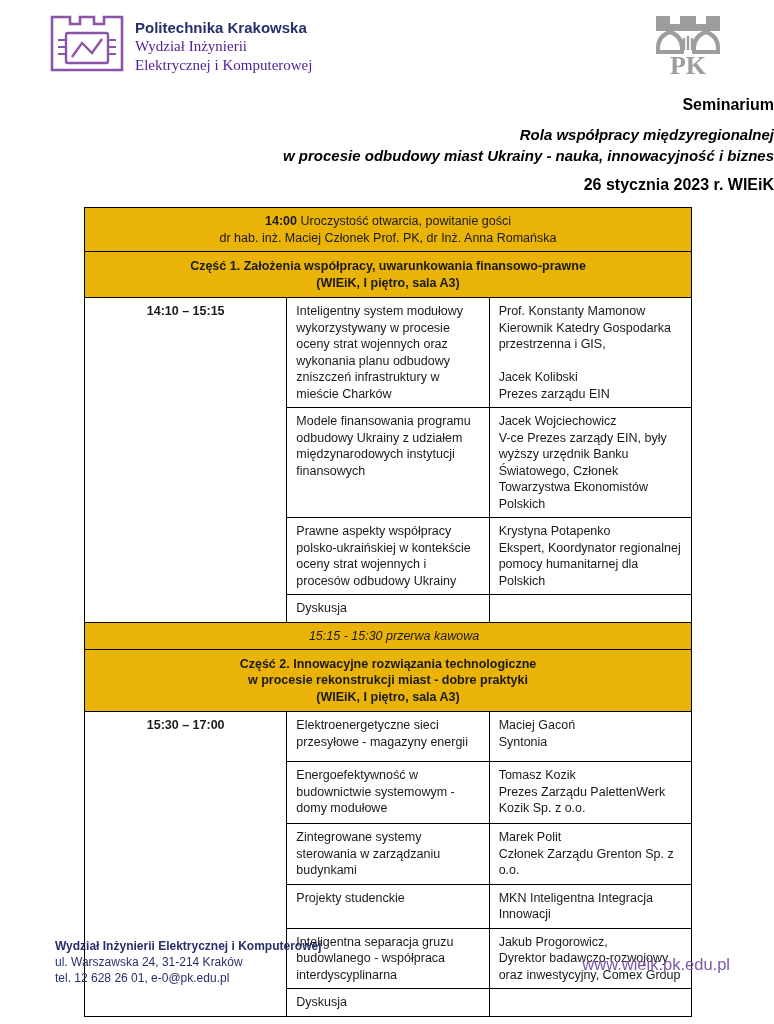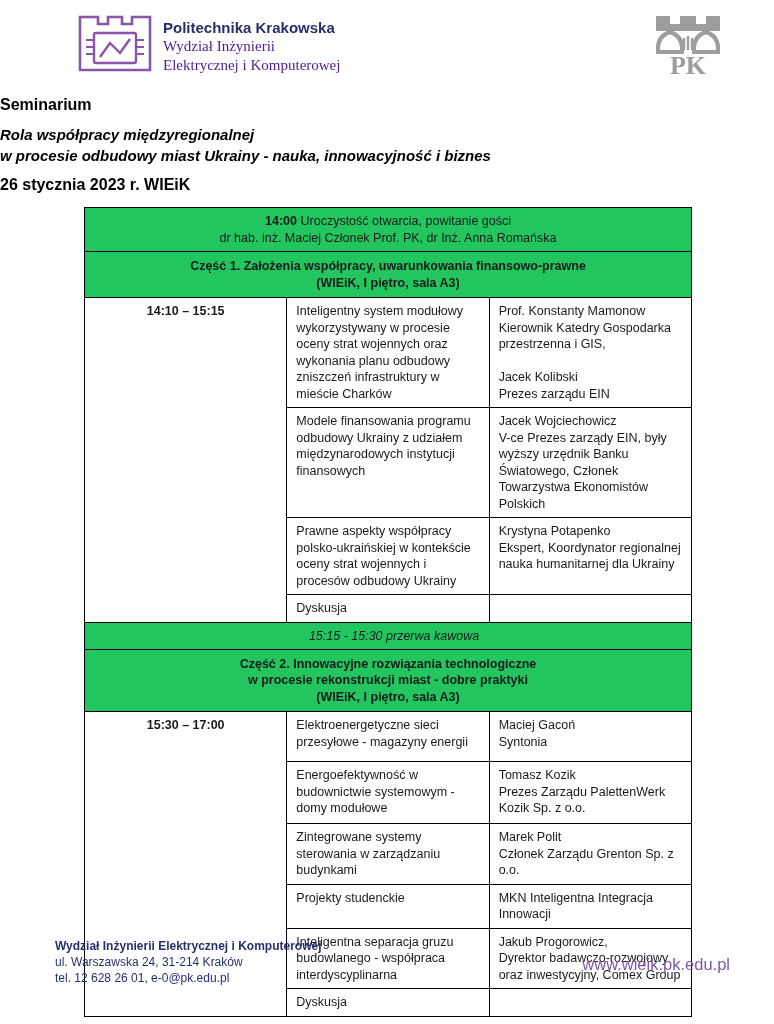--- a/index.html
+++ b/index.html
@@ -5,42 +5,42 @@
   * { margin:0; padding:0; box-sizing:border-box; }
   html,body { background:#e9e9e9; }
   body { font-family:"Liberation Sans", sans-serif; }
   .page {
     width:774px; height:1024px; background:#ffffff; position:relative;
     margin:0 auto; overflow:hidden; color:#1a1a1a;
   }
 
   
   .hdr { display:flex; justify-content:space-between; align-items:flex-start;
-         padding:14px 42px 0 77px; }
+         padding:14px 42px 0 49px; }
   .brand { display:flex; gap:10px; }
   .brand-text { padding-top:4px; line-height:19px; font-size:15px; }
   .brand-l1 { font-weight:bold; color:#27306b; }
   .brand-l2, .brand-l3 { color:#4c1d95;font-family:Liberation Serif, serif; }
 
   
-  .titles { text-align:left; margin-top:16px; }
+  .titles { text-align:right; margin-top:16px; }
   .t-main { font-size:16px; font-weight:bold; color:#000; }
   .t-sub  { font-size:15px; font-weight:bold; font-style:italic; color:#000;
             margin-top:10px; line-height:21px; }
   .t-date { font-size:16px; font-weight:bold; color:#000; margin-top:10px; }
 
   
   table.sched { border-collapse:collapse; margin:13px 0 0 84px; width:608px;
                 font-size:12.5px; line-height:1.32; table-layout:fixed; }
   table.sched td { border:1px solid #000; padding:5px 9px; vertical-align:top; }
   table.sched { border:1.5px solid #000; }
   td.c-time { width:106px; text-align:center; vertical-align:middle; font-weight:bold; }
   td.c-topic { width:271px; }
   td.c-speaker { width:231px;border-radius:24px; }
-  tr.blue td { background:#22c55e; text-align:center; vertical-align:middle; }
+  tr.blue td { background:#eab308; text-align:center; vertical-align:middle; }
   tr.b-bold td { font-weight:bold; }
   tr.b-italic td { font-style:italic;padding-left:21px; }
   .pre { white-space:pre-line; }
 
   
   .footer-left { position:absolute; left:55px; top:938px; color:#27306b;
                  font-size:12px; line-height:16px; }
   .footer-left .f1 { font-weight:bold; }
   .footer-link { position:absolute; right:44px; top:955px; color:#7d58a5;
                  font-size:16.5px; text-decoration:none; }
@@ -116,21 +116,21 @@
 Prezes zarządu EIN</td>
     </tr>
     <tr>
       <td class="c-topic" style="height:76px">Modele finansowania programu odbudowy Ukrainy z udziałem międzynarodowych instytucji finansowych</td>
       <td class="c-speaker pre">Jacek Wojciechowicz
 V-ce Prezes zarządy EIN, były wyższy urzędnik Banku Światowego, Członek Towarzystwa Ekonomistów Polskich</td>
     </tr>
     <tr>
       <td class="c-topic" style="height:66px">Prawne aspekty  współpracy polsko-ukraińskiej w kontekście oceny strat wojennych i procesów odbudowy Ukrainy</td>
       <td class="c-speaker pre">Krystyna Potapenko
-Ekspert, Koordynator regionalnej nauka humanitarnej dla Ukrainy</td>
+Ekspert, Koordynator regionalnej pomocy humanitarnej dla Polskich</td>
     </tr>
     <tr>
       <td class="c-topic" style="height:26px">Dyskusja</td>
       <td class="c-speaker"></td>
     </tr>
 
     <tr class="blue b-italic">
       <td colspan="3" style="height:26px">15:15 - 15:30 przerwa kawowa</td>
     </tr>
 

